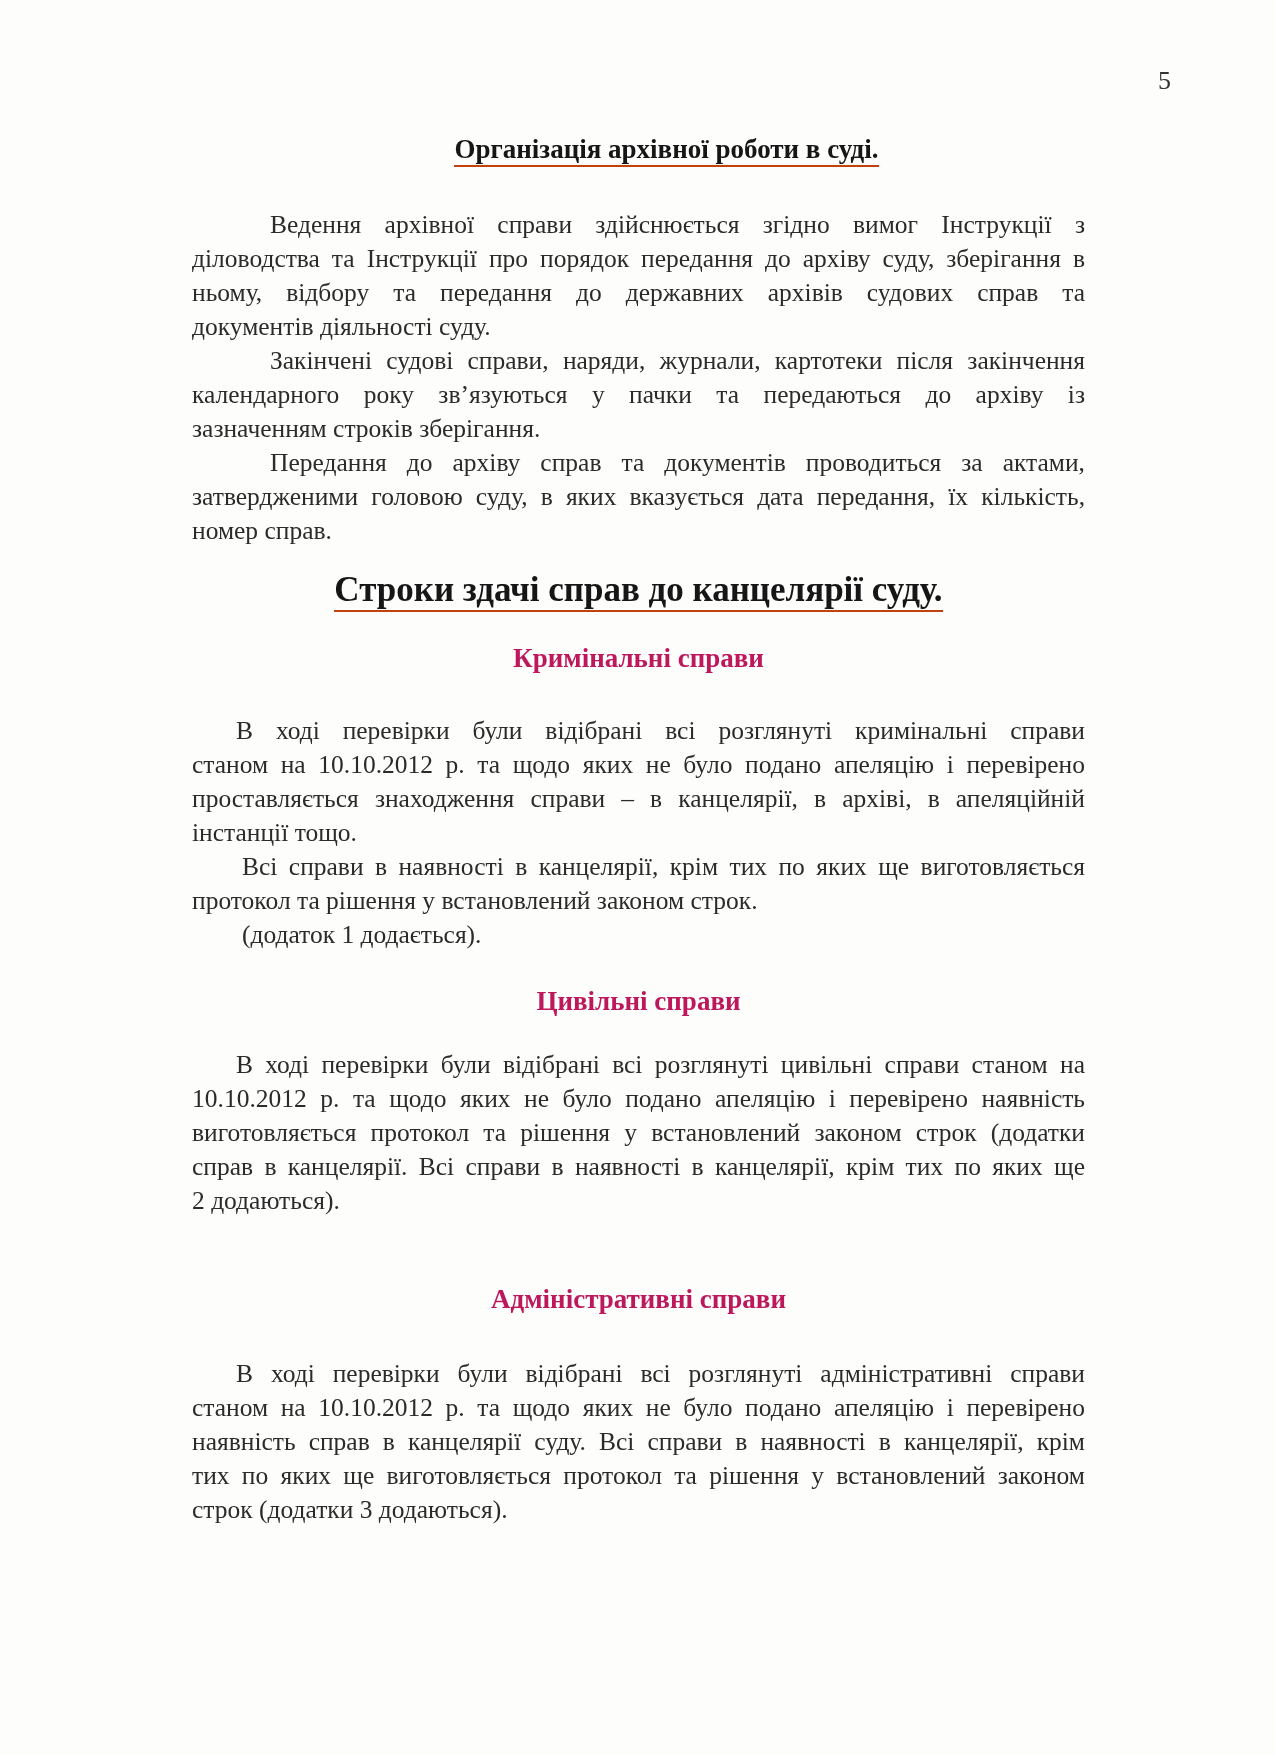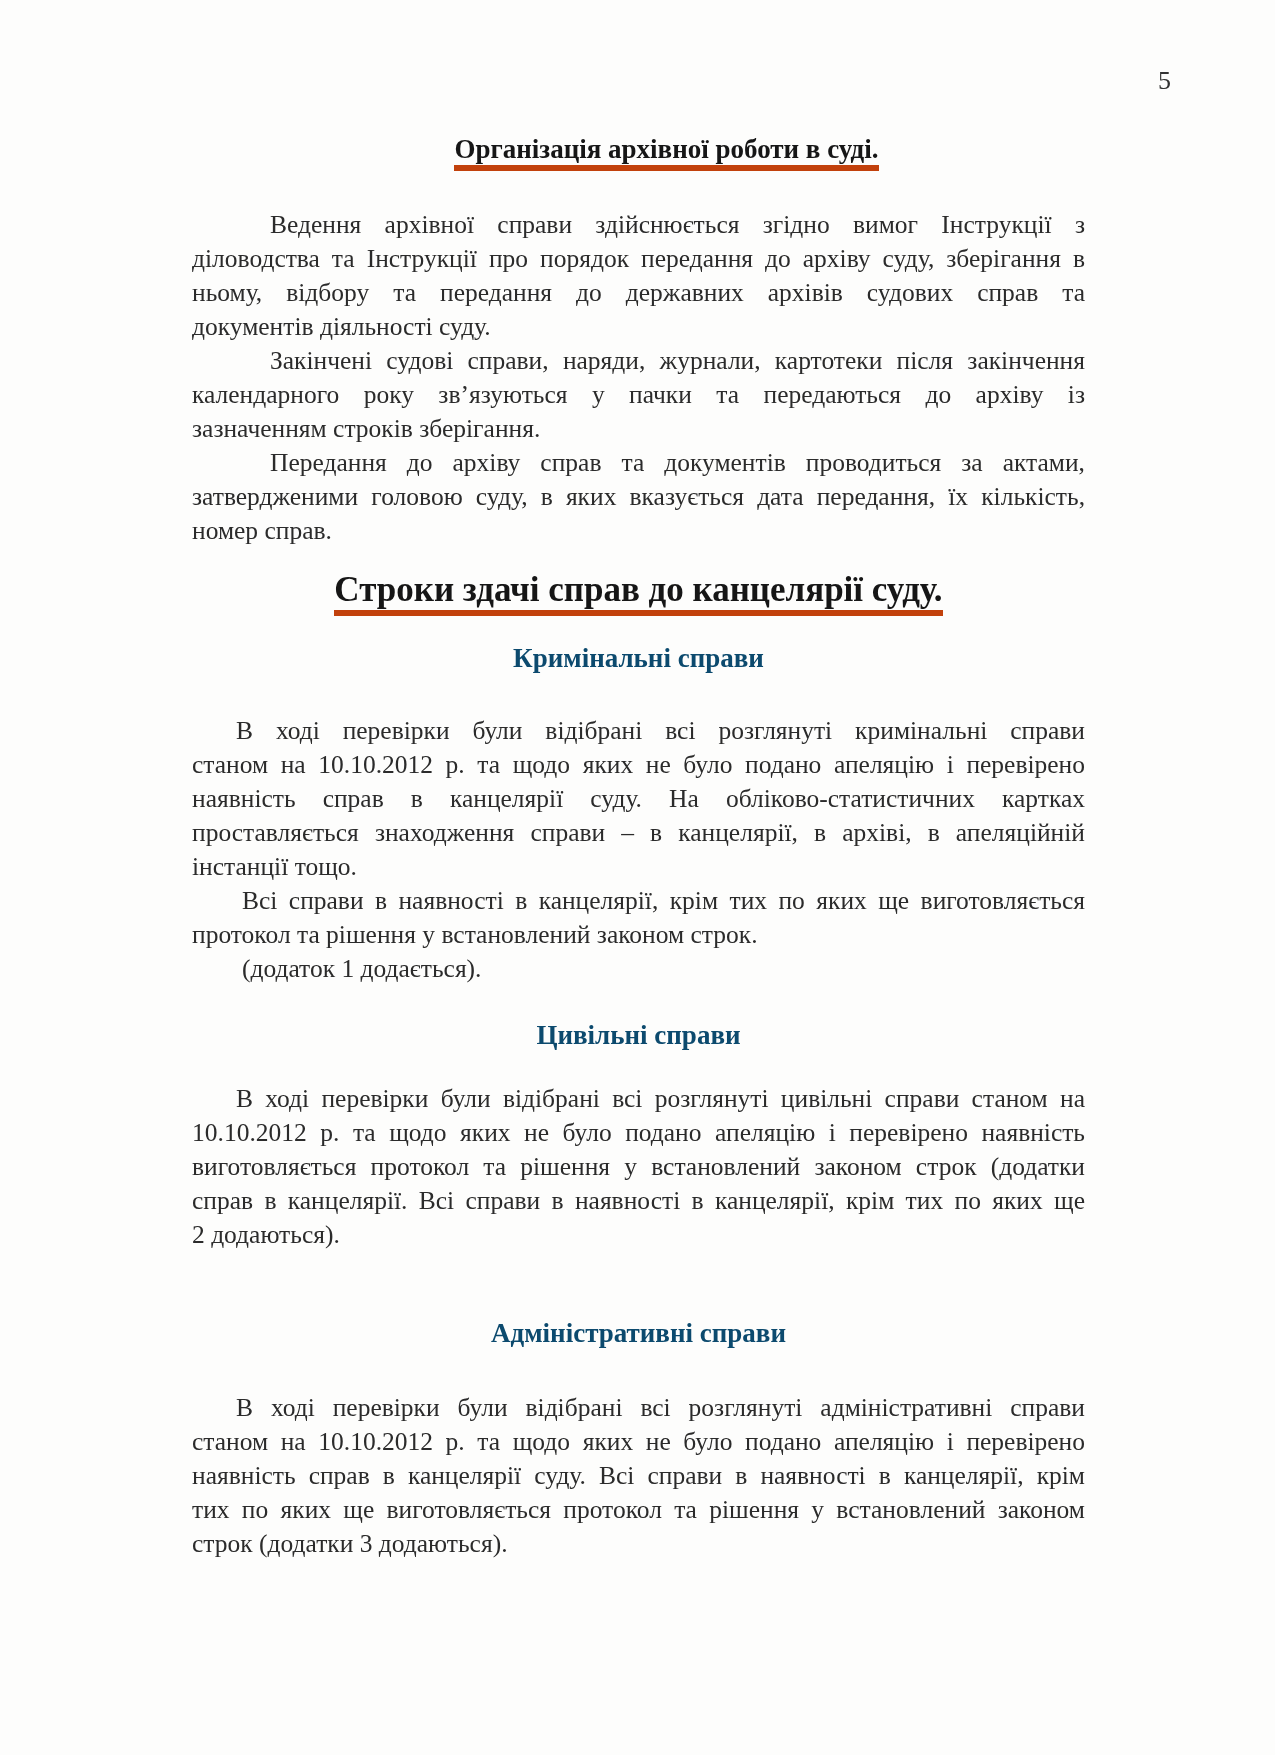--- a/index.html
+++ b/index.html
@@ -27,36 +27,36 @@
   .doc-title {
     margin: 131px 0 0 0;
     font-size: 27px;
     line-height: 36px;
     font-weight: bold;
     color: #161616;
     text-align: center;
     transform: translateX(28px);
   }
   .doc-title .u, .section-heading .u {
-    border-bottom: 6px solid #c2410c;
+    border-bottom: 2px solid #c2410c;
     padding-bottom: 1px;
   }
   .section-heading {
     font-size: 35px;
     line-height: 36px;
     font-weight: bold;
     color: #161616;
     text-align: center;
     margin: 0;
   }
   .sub-heading {
     font-size: 27px;
     line-height: 36px;
     font-weight: bold;
-    color: #0c4a6e;
+    color: #be185d;
     text-align: center;
     margin: 0;
   }
   .h-deadlines   { margin-top: 24px; }
   .h-criminal    { margin-top: 32px; }
   .h-civil       { margin-top: 31px; }
   .h-admin       { margin-top: 63px; }
   .para { margin: 0; }
   .p-intro-first { margin-top: 41px; }
   .p-criminal-first { margin-top: 38px; }
@@ -100,21 +100,20 @@
         <div class="line">номер справ.</div>
       </div>
 
     <h2 class="section-heading h-deadlines"><span class="u">Строки здачі справ до канцелярії суду.</span></h2>
 
     <h3 class="sub-heading h-criminal">Кримінальні справи</h3>
 
     <div class="para ind-sm p-criminal-first">
         <div class="line first just">В ході перевірки були відібрані всі розглянуті кримінальні справи</div>
         <div class="line just">станом на 10.10.2012 р. та щодо яких не було подано апеляцію і перевірено</div>
-        <div class="line just">наявність справ в канцелярії суду. На обліково-статистичних картках</div>
         <div class="line just">проставляється знаходження справи – в канцелярії, в архіві, в апеляційній</div>
         <div class="line">інстанції тощо.</div>
       </div>
     <div class="para ind-md">
         <div class="line first just">Всі справи в наявності в канцелярії, крім тих по яких ще виготовляється</div>
         <div class="line">протокол та рішення у встановлений законом строк.</div>
       </div>
     <div class="para ind-md">
         <div class="line first">(додаток 1 додається).</div>
       </div>

